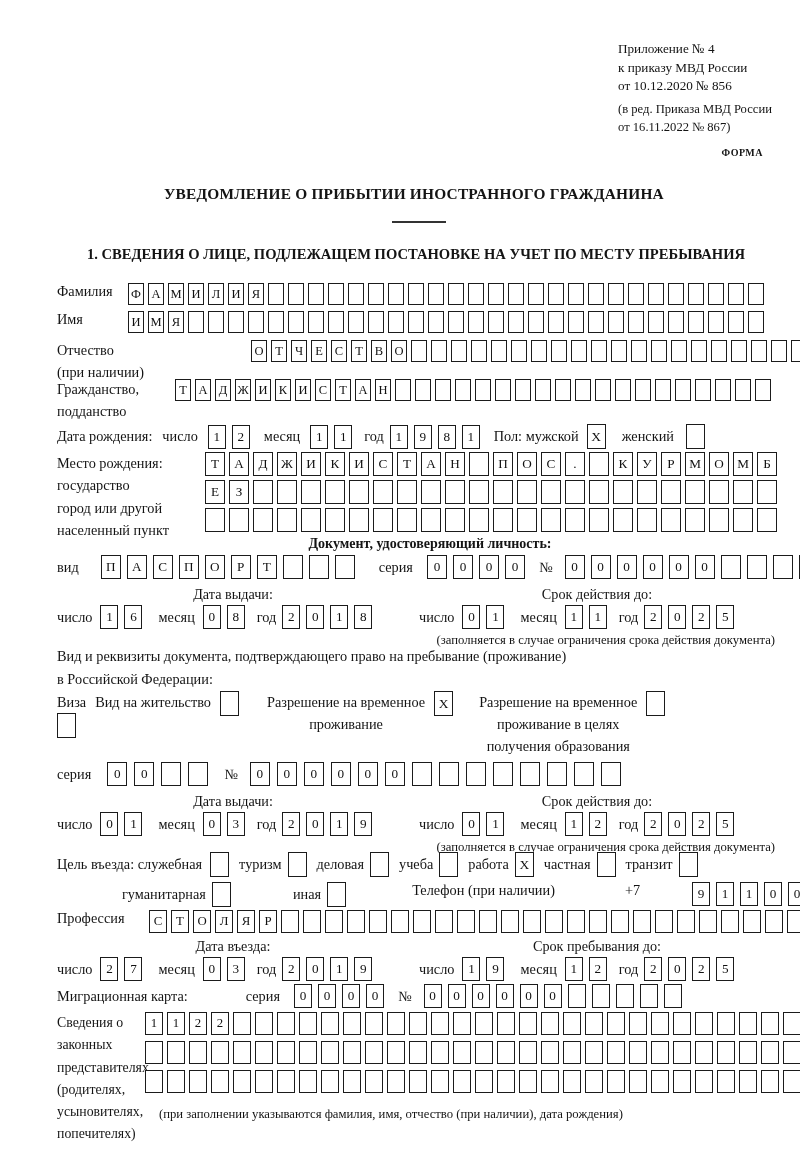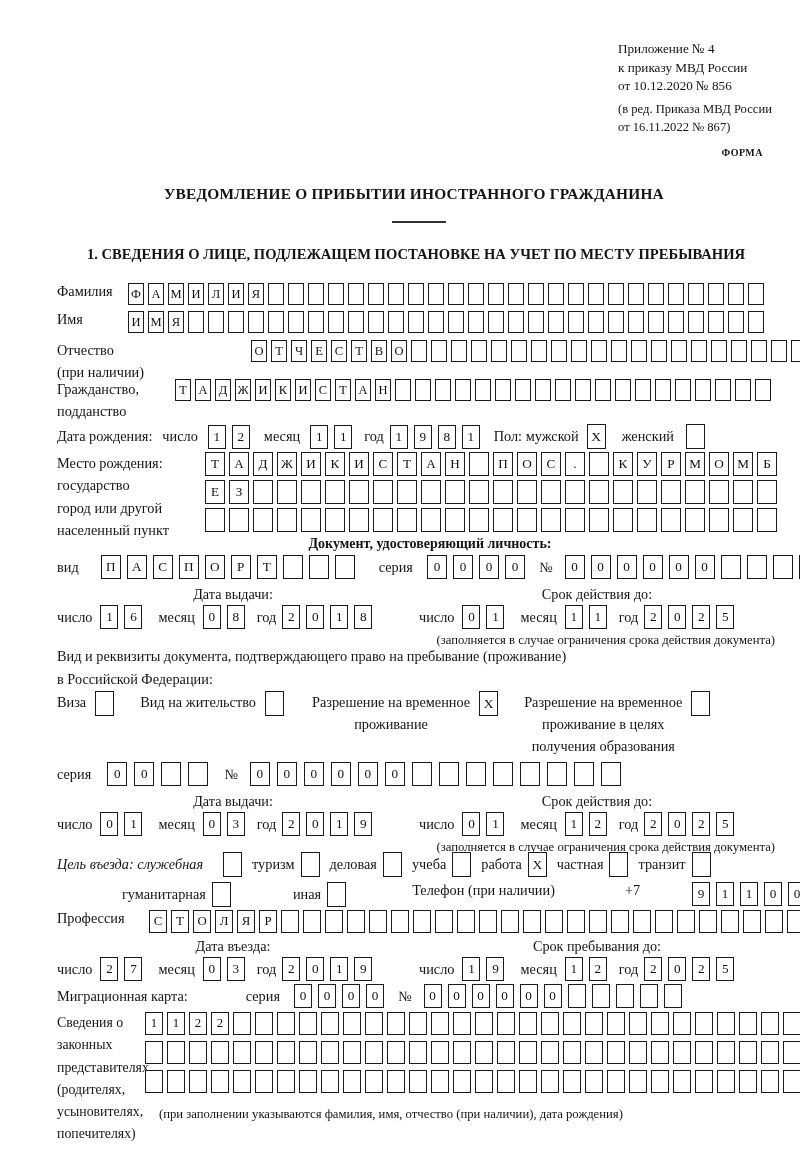--- a/index.html
+++ b/index.html
@@ -414,21 +414,21 @@
         </span>
     </div>
     <div class="note">(заполняется в случае ограничения срока действия документа)</div>
   </div>
 </div>
 
 <div class="abs" style="top:648px;">Вид и реквизиты документа, подтверждающего право на пребывание (проживание)</div>
 <div class="abs" style="top:671px;">в Российской Федерации:</div>
 
 <div class="abs row" style="top:691px;">
-  <div class="opt" style="margin-right:26px;">
+  <div class="opt" style="flex-direction:column;">
     <span class="olbl">Виза</span>
     <span class="cell cb"></span>
   </div>
   <div class="opt" style="margin-right:28px;">
     <span class="olbl">Вид на жительство</span>
     <span class="cell cb"></span>
   </div>
   <div class="opt" style="margin-right:26px;">
     <span class="olbl">
       <div>Разрешение на временное</div>
@@ -515,21 +515,21 @@
           <span class="cell">0</span>
           <span class="cell">2</span>
           <span class="cell">5</span>
         </span>
     </div>
     <div class="note">(заполняется в случае ограничения срока действия документа)</div>
   </div>
 </div>
 
 <div class="abs row" style="top:852px; align-items:center;">
-  <span class="lbl" style="margin-right:20px;font-style:italic;">Цель въезда: служебная</span>
+  <span class="lbl" style="margin-right:8px;">Цель въезда: служебная</span>
   <span class="cell cb" style="margin-right:10px;"></span>
   <span class="pair">
       <span class="lbl">туризм</span>
       <span class="cell cb"></span>
     </span>
   <span class="pair">
       <span class="lbl">деловая</span>
       <span class="cell cb"></span>
     </span>
   <span class="pair">

